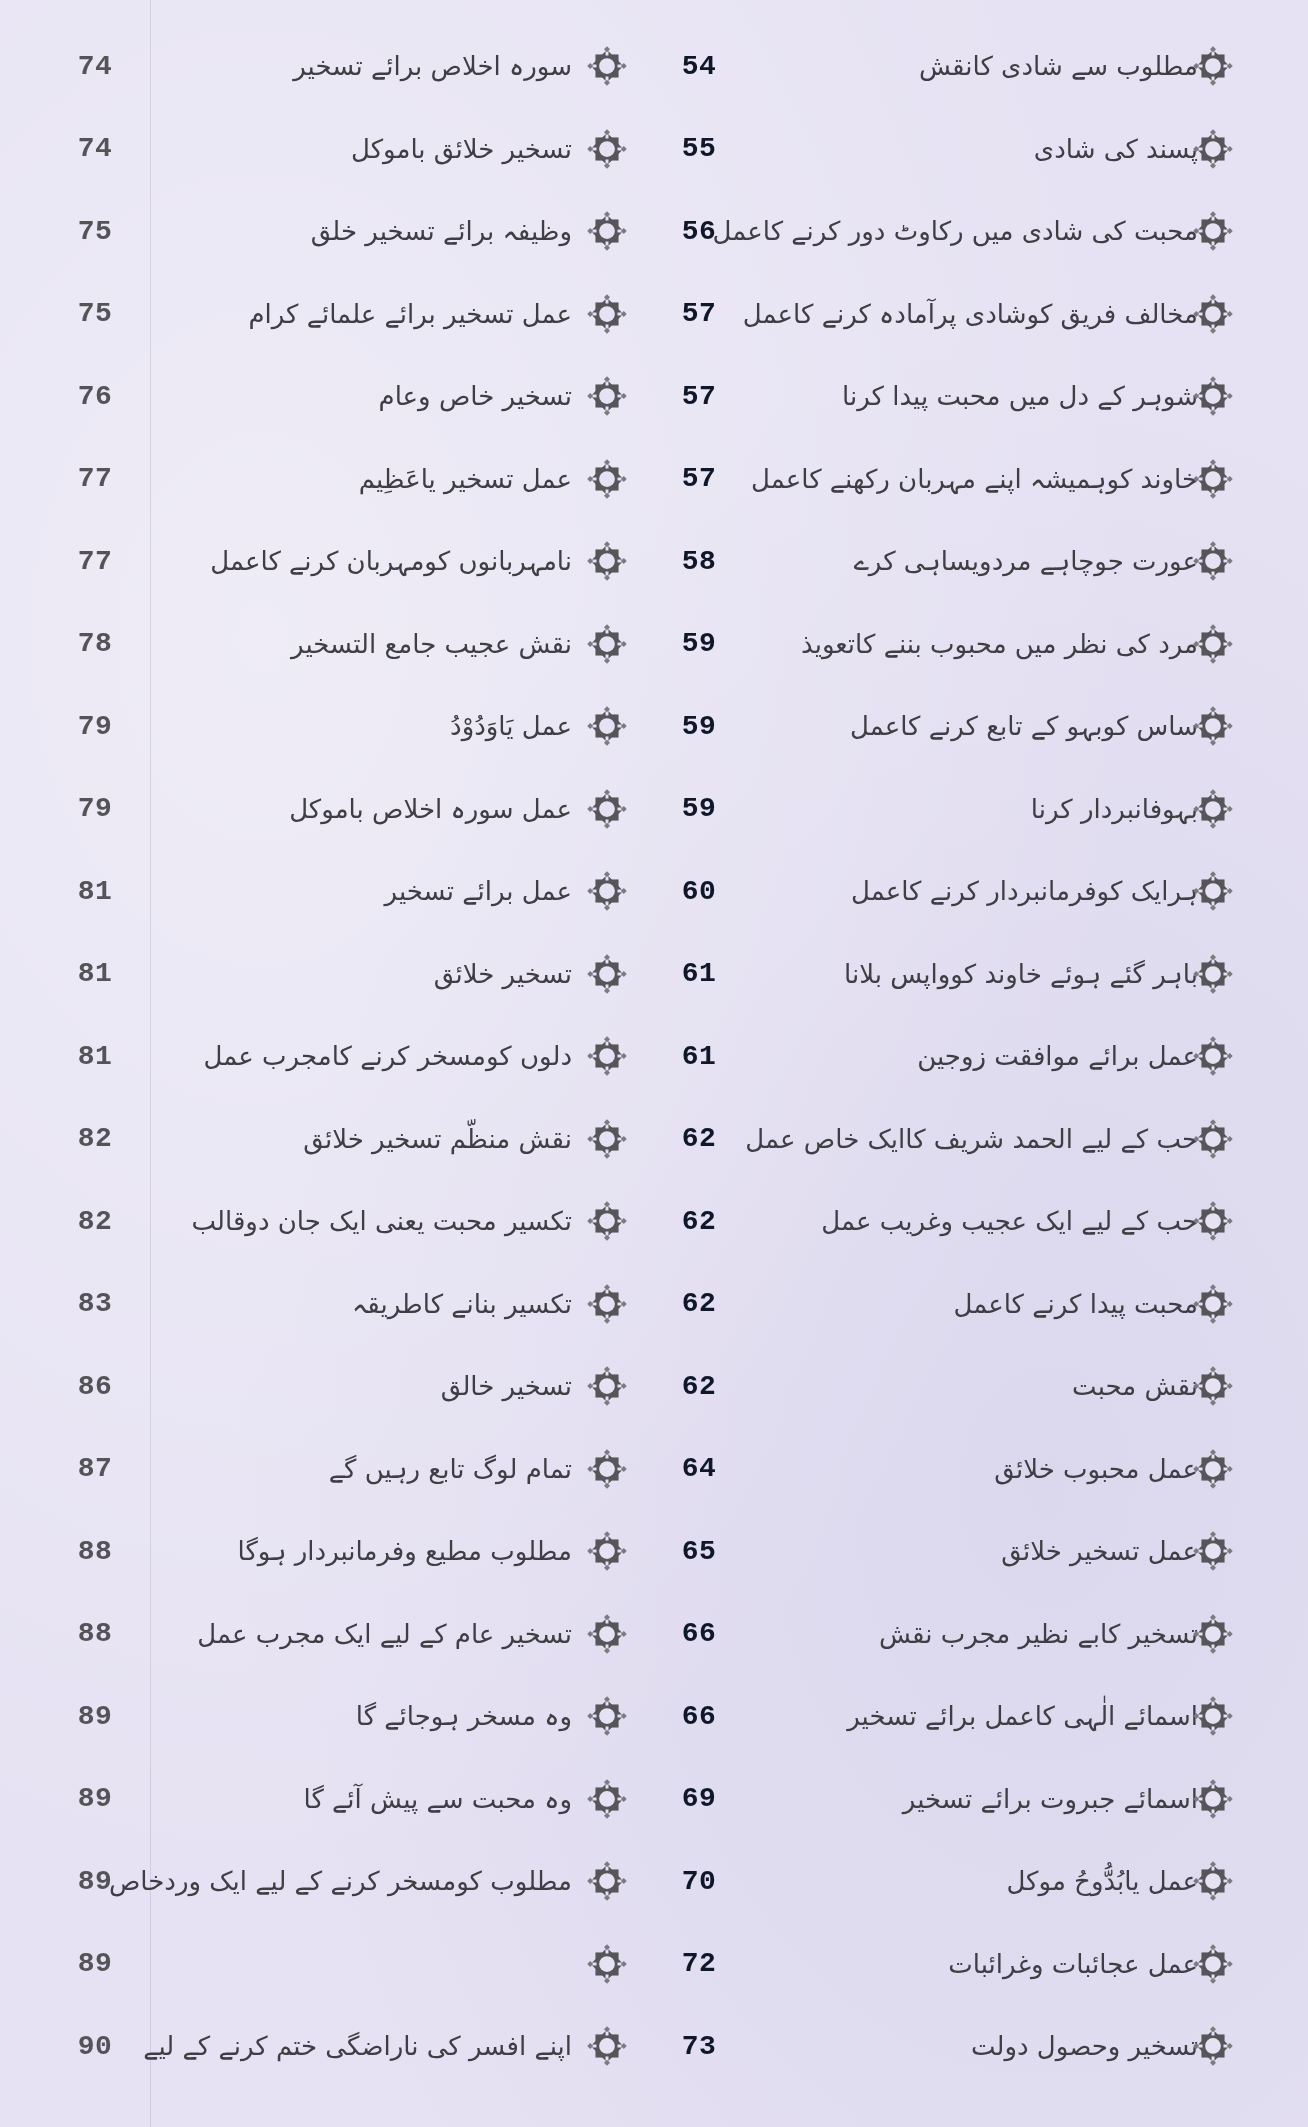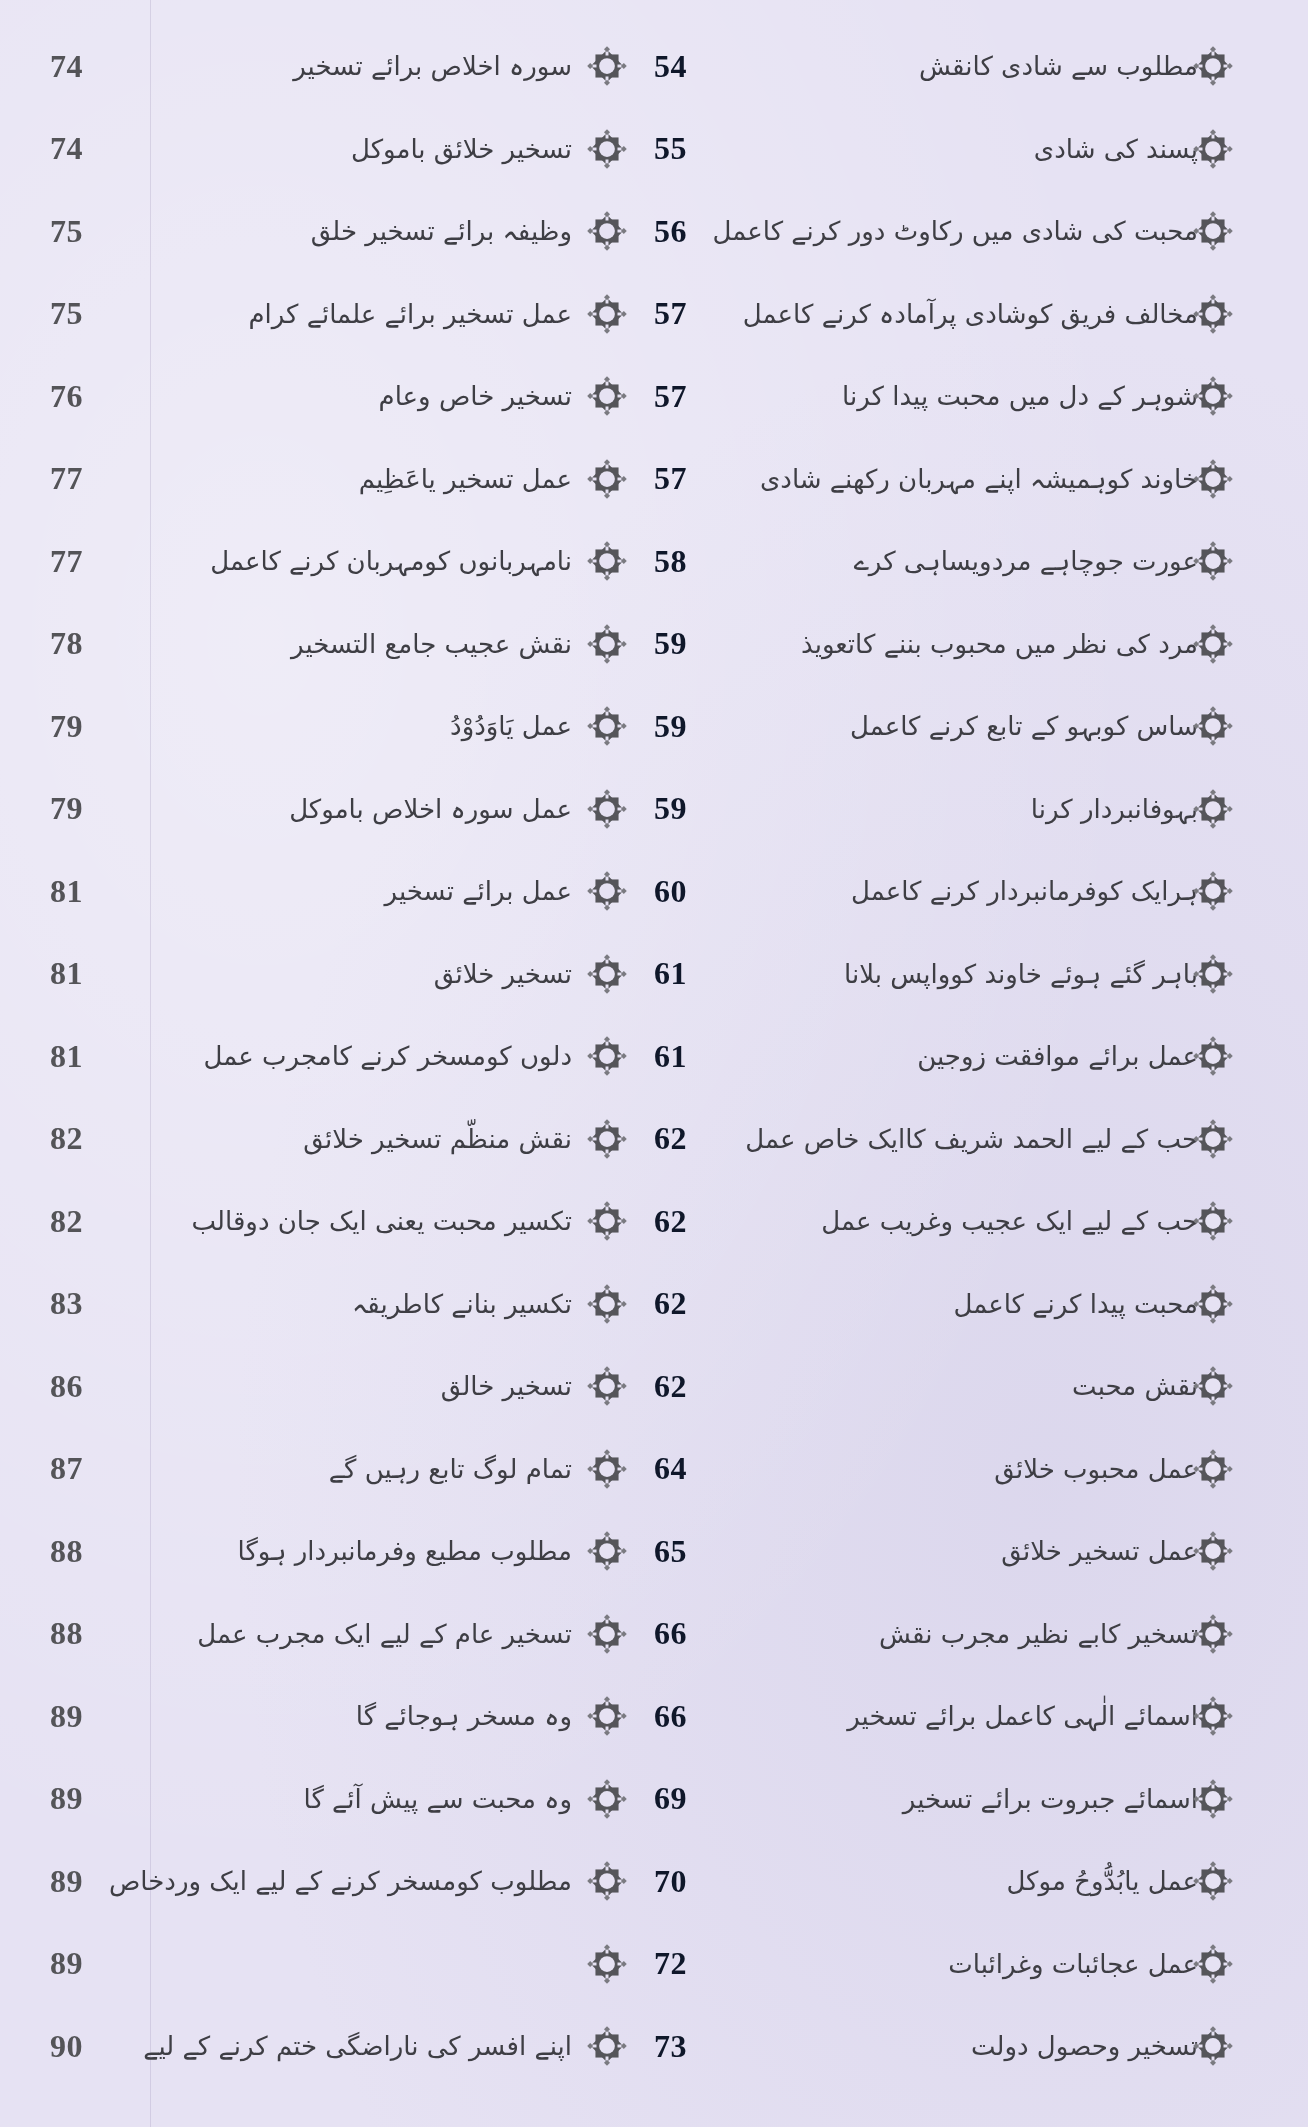--- a/index.html
+++ b/index.html
@@ -16,23 +16,24 @@
   .page { position:absolute; top:0; left:0; width:1308px; height:2127px; }
   .column { position:absolute; top:25px; width:640px; }
   .col-left { left:10px; }
   .col-right { left:654px; }
   .row {
     position:relative; height:82.5px;
     display:flex; align-items:center;
   }
   .num {
     position:absolute; left:40px; width:90px;
-    font-family:Liberation Serif, serif;
-    font-weight:bold; font-size:32px; color:#545458;
+    font-family:Liberation Mono, monospace;
+    font-weight:bold; font-size:28px; color:#545458;
     letter-spacing:0.5px;
+    text-align:center;
   }
   .col-right .num { left:0; font-weight:bold; color:#0f172a; }
   .title {
     position:absolute; right:78px; left:120px;
     direction:rtl; text-align:right;
     font-family:"DejaVu Sans", sans-serif;
     font-size:26px; color:#3e3e44; white-space:nowrap;
   }
   .col-right .title { right:96px; left:95px; }
   .orn {
@@ -799,21 +800,21 @@
           <rect x="18" y="2" width="4" height="4" transform="rotate(45 20 4)"></rect>
           <rect x="18" y="34" width="4" height="4" transform="rotate(45 20 36)"></rect>
           <rect x="2" y="18" width="4" height="4" transform="rotate(45 4 20)"></rect>
           <rect x="34" y="18" width="4" height="4" transform="rotate(45 36 20)"></rect>
         </g>
       </svg>
     </span>
   </div>
       <div class="row">
     <span class="num">57</span>
-    <span class="title">خاوند کوہمیشہ اپنے مہربان رکھنے شادی</span>
+    <span class="title">خاوند کوہمیشہ اپنے مہربان رکھنے کاعمل</span>
     <span class="orn">
       <svg viewBox="0 0 40 40">
         <g fill="#55555a">
           <rect x="9" y="9" width="22" height="22"></rect>
           <rect x="9" y="9" width="22" height="22" transform="rotate(45 20 20)"></rect>
         </g>
         <circle cx="20" cy="20" r="7.5" fill="#e6e2f3"></circle>
         <g fill="#e6e2f3">
           <rect x="18.6" y="4" width="2.8" height="6"></rect>
           <rect x="18.6" y="30" width="2.8" height="6"></rect>

